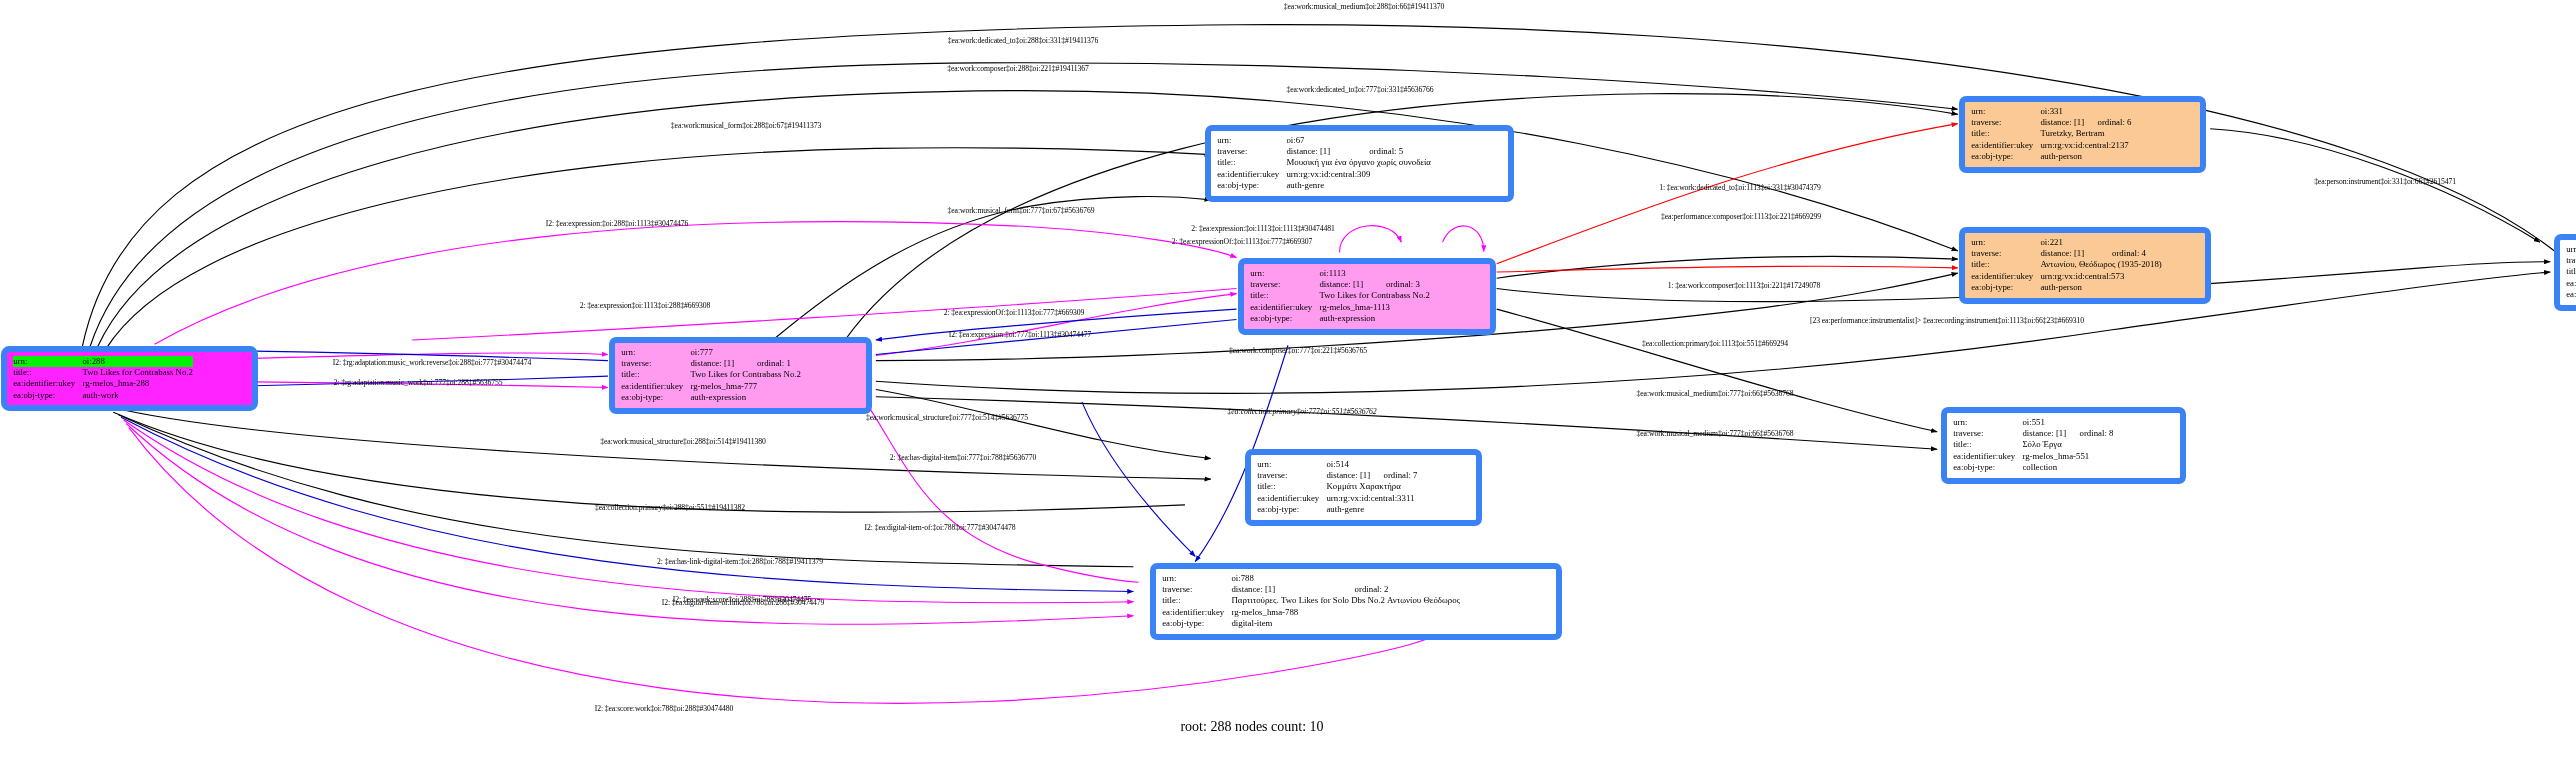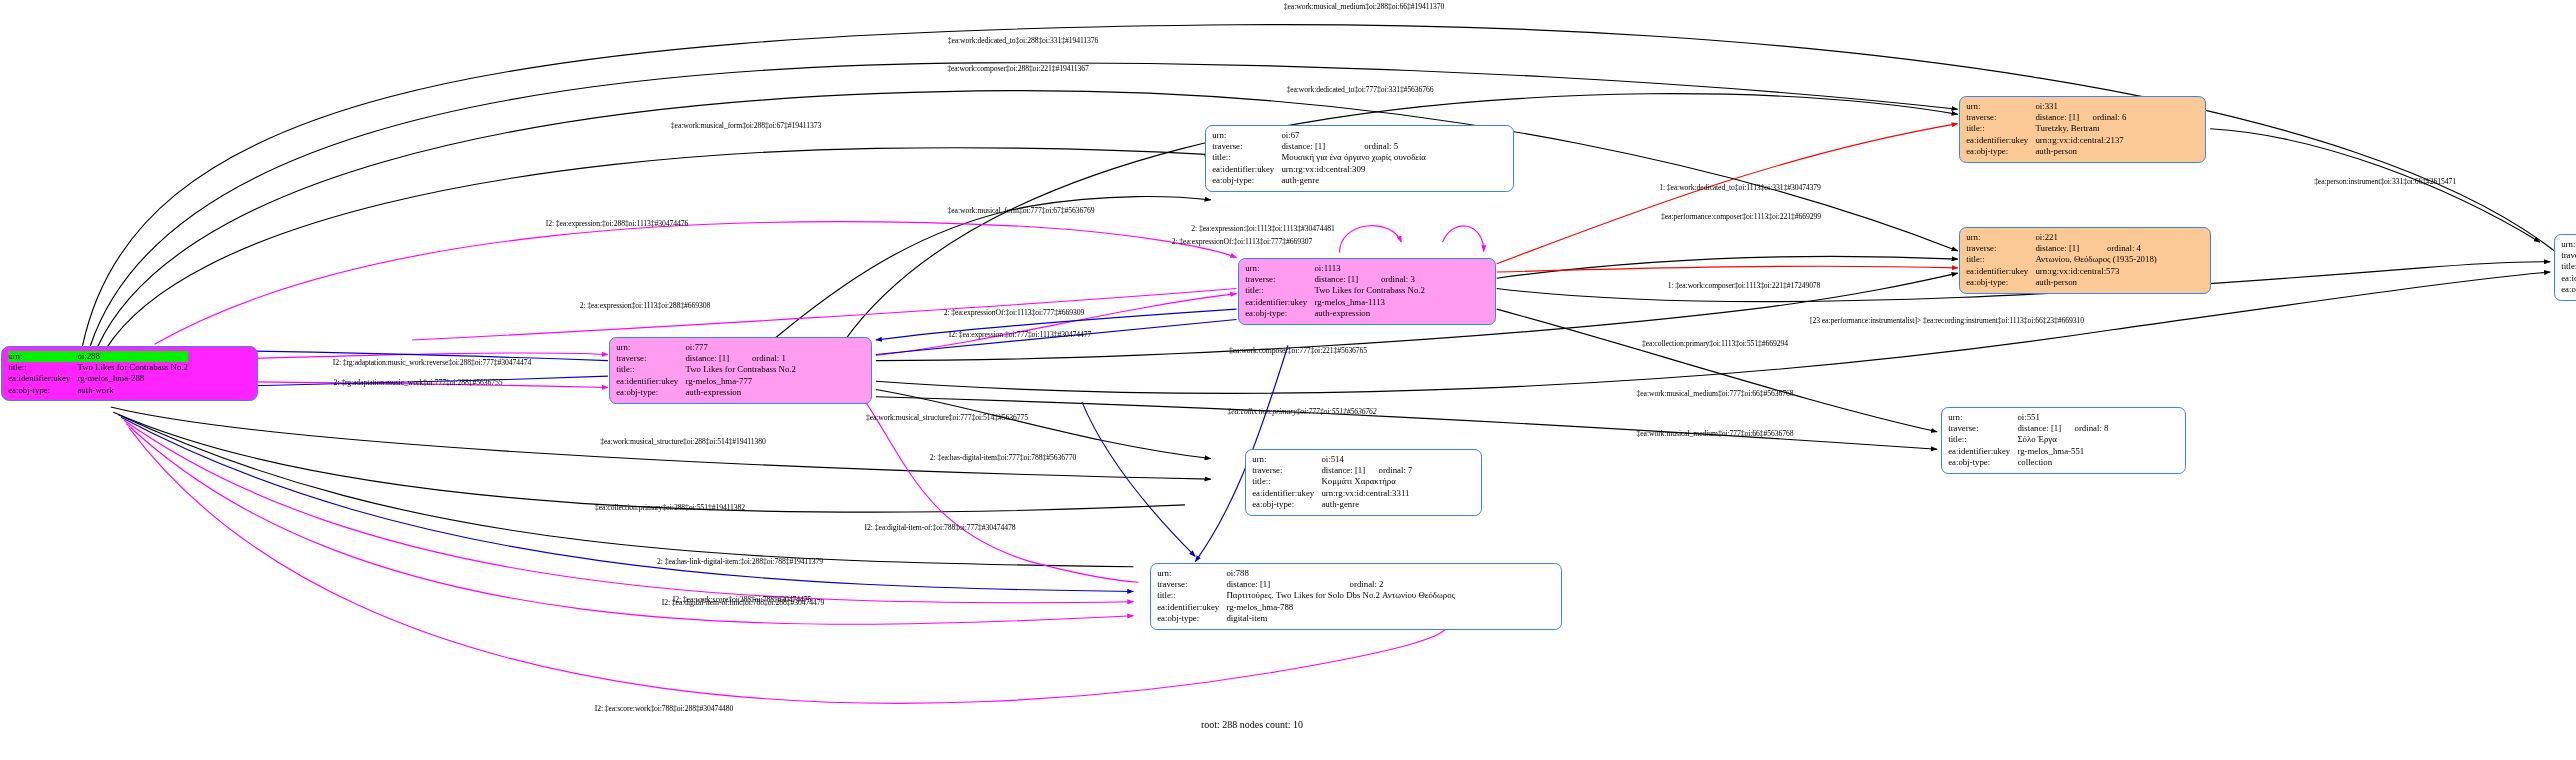--- a/index.html
+++ b/index.html
@@ -17,21 +17,21 @@
     position: absolute;
     left: 0; top: 0;
     width: 2797px;
     height: 761px;
     pointer-events: none;
   }
   
   .node {
     position: absolute;
     box-sizing: border-box;
-    border: 1px solid #3b82f6;
+    border: 6px solid #3b82f6;
     border-radius: 7.2px;
     background: #ffffff;
     padding: 3.6px 5.2px 4.1px 6.2px;
     z-index: 5;
   }
   .node table {
     border-collapse: collapse;
     border-spacing: 0;
   }
   .node td {
@@ -61,21 +61,21 @@
     color: #000000;
     white-space: nowrap;
     z-index: 6;
     background: transparent;
     transform: translate(-50%, -50%);
     letter-spacing: -0.1px;
   }
   .footer {
     position: absolute;
     font-family: "Liberation Serif", "DejaVu Serif", serif;
-    font-size: 10px;
+    font-size: 14px;
     color: #000000;
     white-space: nowrap;
     transform: translateX(-50%);
     z-index: 6;
   }
 </style>
 </head>
 <body>
 
 <div id="canvas">
@@ -475,21 +475,21 @@
   <div class="elabel" style="left:2385px; top:181px;">‡ea:person:instrument‡oi:331‡oi:66‡#2615471</div>
   <div class="elabel" style="left:1947px; top:320px;">[23 ea:performance:instrumentalist]&gt; ‡ea:recording:instrument‡oi:1113‡oi:66‡23‡#669310</div>
   <div class="elabel" style="left:1715px; top:343px;">‡ea:collection:primary‡oi:1113‡oi:551‡#669294</div>
   <div class="elabel" style="left:432px; top:362px;">I2: ‡rg:adaptation:music_work:reverse‡oi:288‡oi:777‡#30474474</div>
   <div class="elabel" style="left:418px; top:382px;">2: ‡rg:adaptation:music_work‡oi:777‡oi:288‡#5636755</div>
   <div class="elabel" style="left:1715px; top:393px;">‡ea:work:musical_medium‡oi:777‡oi:66‡#5636768</div>
   <div class="elabel" style="left:947px; top:417px;">‡ea:work:musical_structure‡oi:777‡oi:514‡#5636775</div>
   <div class="elabel" style="left:1302px; top:411px;font-style:italic;">‡ea:collection:primary‡oi:777‡oi:551‡#5636762</div>
   <div class="elabel" style="left:1715px; top:433px;">‡ea:work:musical_medium‡oi:777‡oi:66‡#5636768</div>
   <div class="elabel" style="left:683px; top:441px;">‡ea:work:musical_structure‡oi:288‡oi:514‡#19411380</div>
-  <div class="elabel" style="left:963px; top:457px;margin-left:40px;">2: ‡ea:has-digital-item‡oi:777‡oi:788‡#5636770</div>
+  <div class="elabel" style="left:963px; top:457px;">2: ‡ea:has-digital-item‡oi:777‡oi:788‡#5636770</div>
   <div class="elabel" style="left:670px; top:507px;">‡ea:collection:primary‡oi:288‡oi:551‡#19411382</div>
   <div class="elabel" style="left:922px; top:527px;padding-left:36px;">I2: ‡ea:digital-item-of:‡oi:788‡oi:777‡#30474478</div>
   <div class="elabel" style="left:740px; top:561px;">2: ‡ea:has-link-digital-item:‡oi:288‡oi:788‡#19411379</div>
   <div class="elabel" style="left:742px; top:599px;">I2: ‡ea:work:score‡oi:288‡oi:788‡#30474475</div>
   <div class="elabel" style="left:743px; top:602px;">I2: ‡ea:digital-item-of:link‡oi:788‡oi:288‡#30474479</div>
   <div class="elabel" style="left:664px; top:708px;">I2: ‡ea:score:work‡oi:788‡oi:288‡#30474480</div>
 
   <div class="footer" style="left:1252px; top:719px;">root: 288 nodes count: 10</div>
 
 </div>

